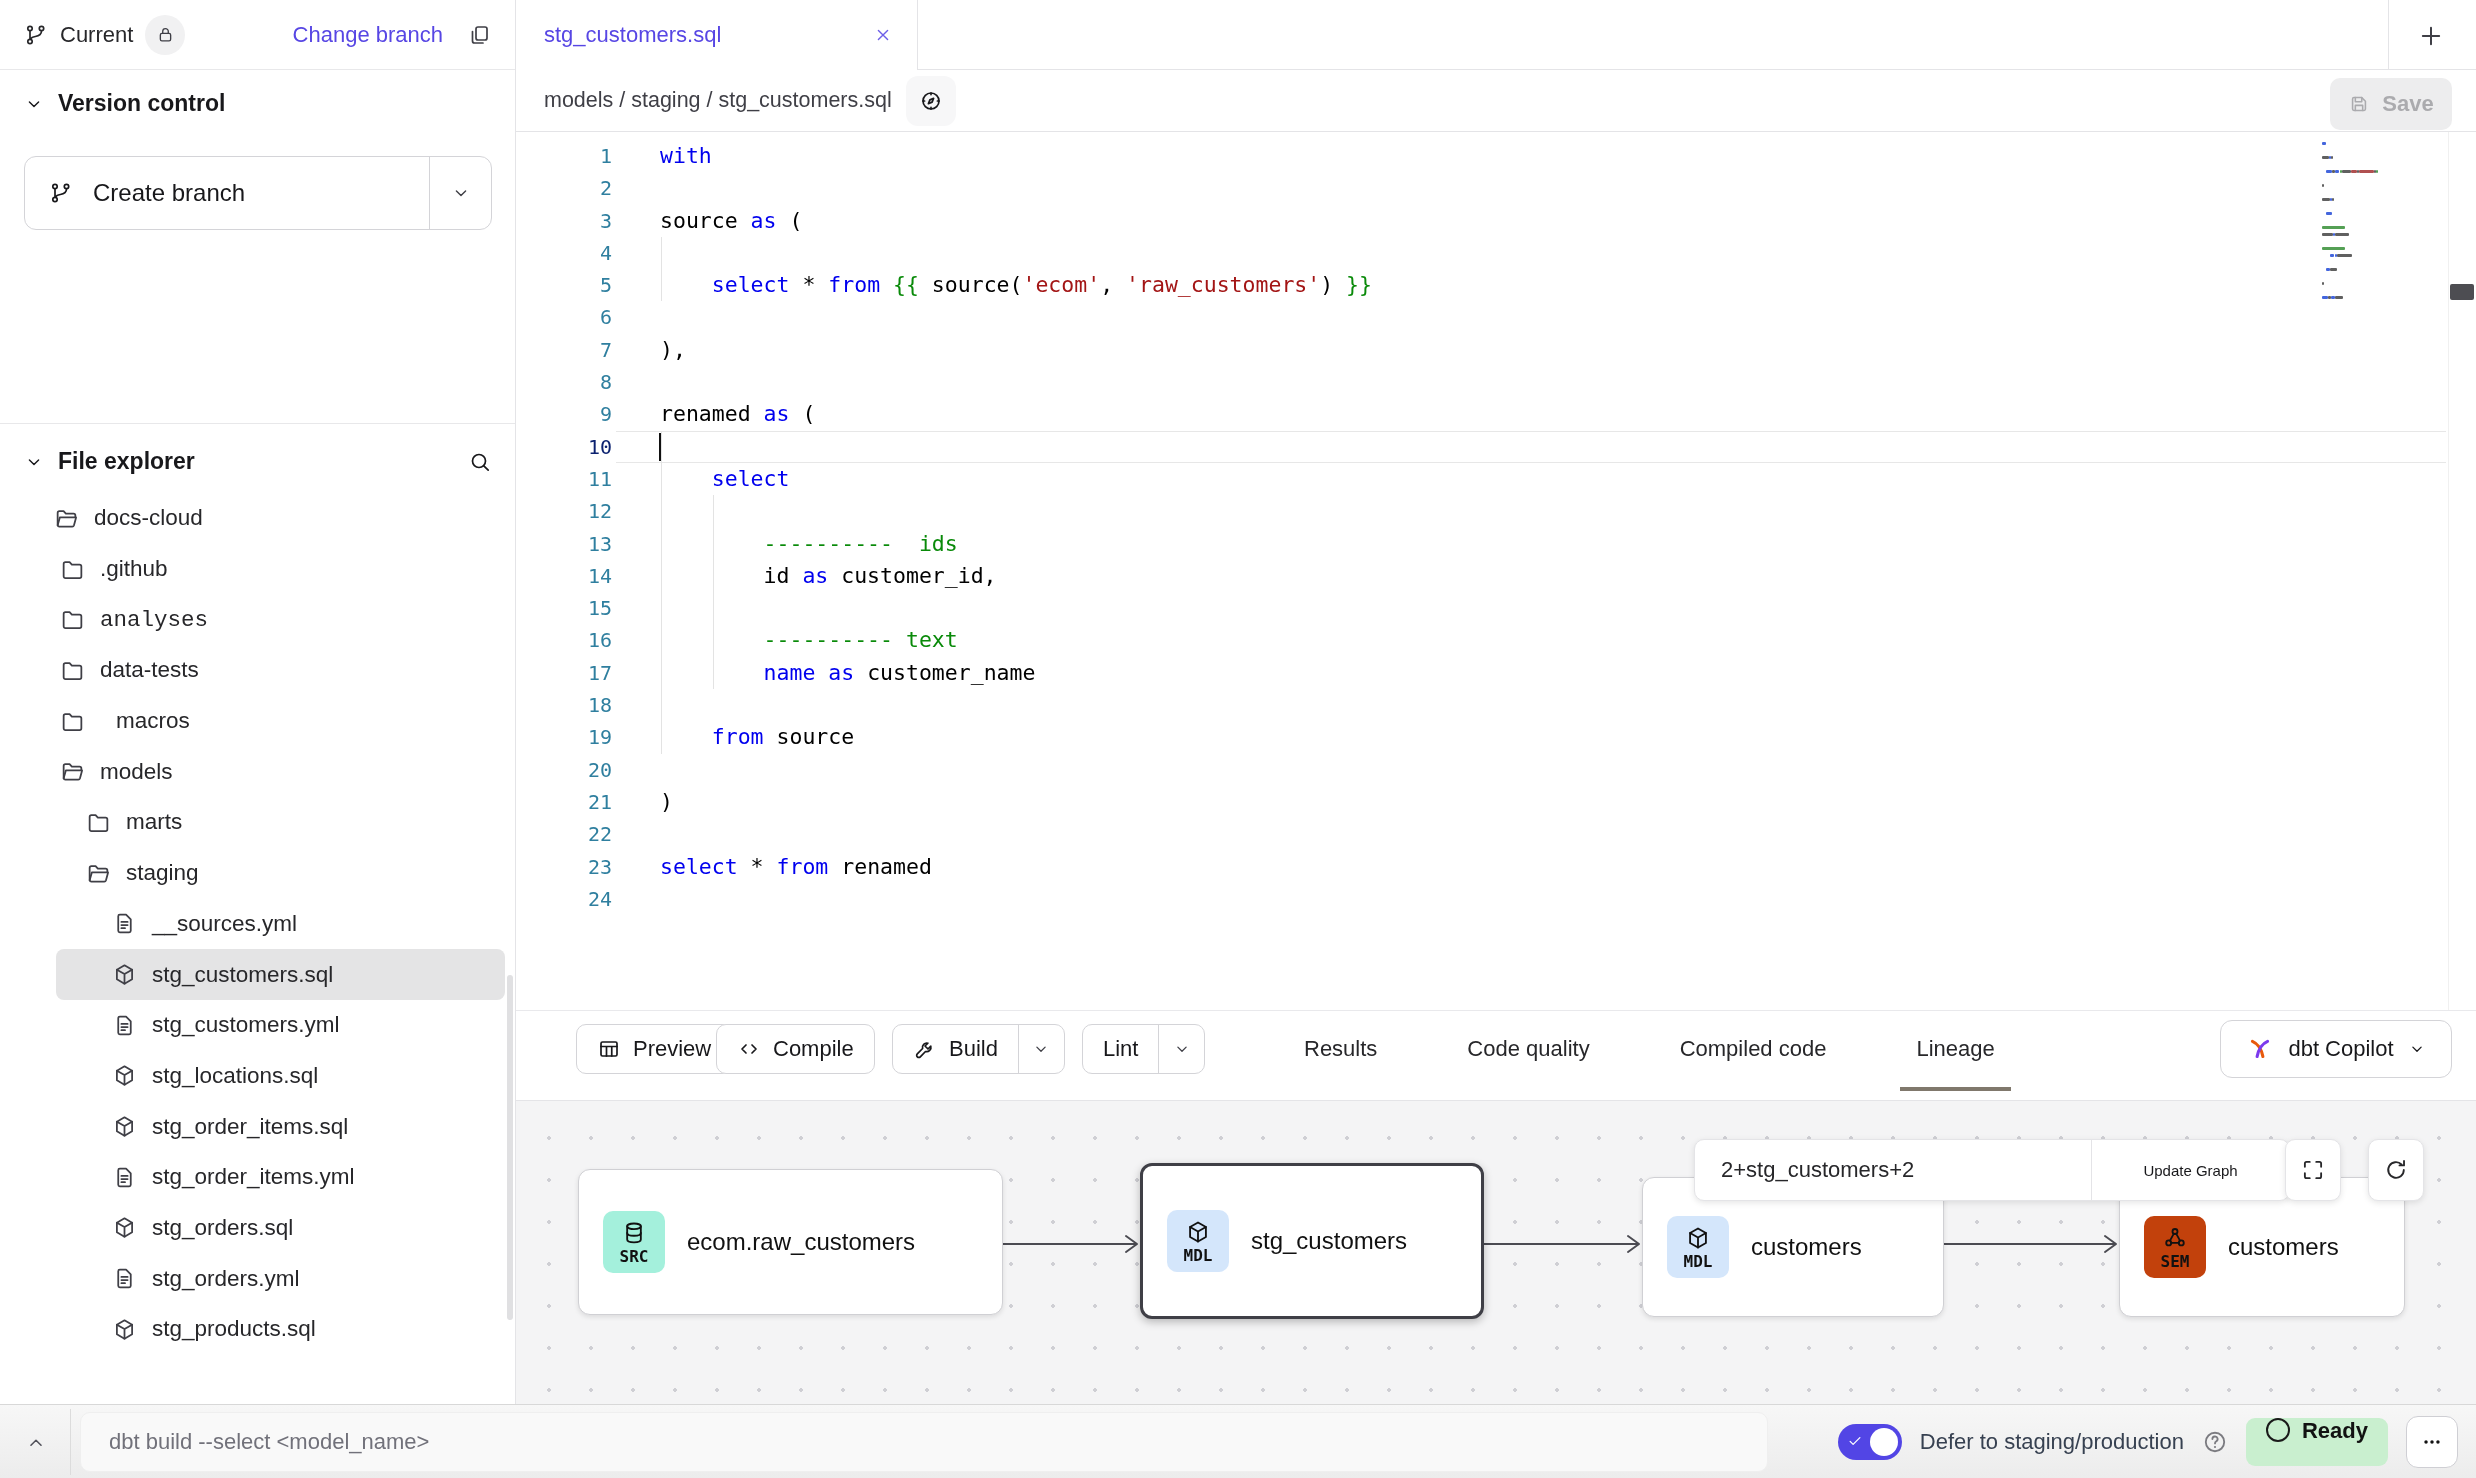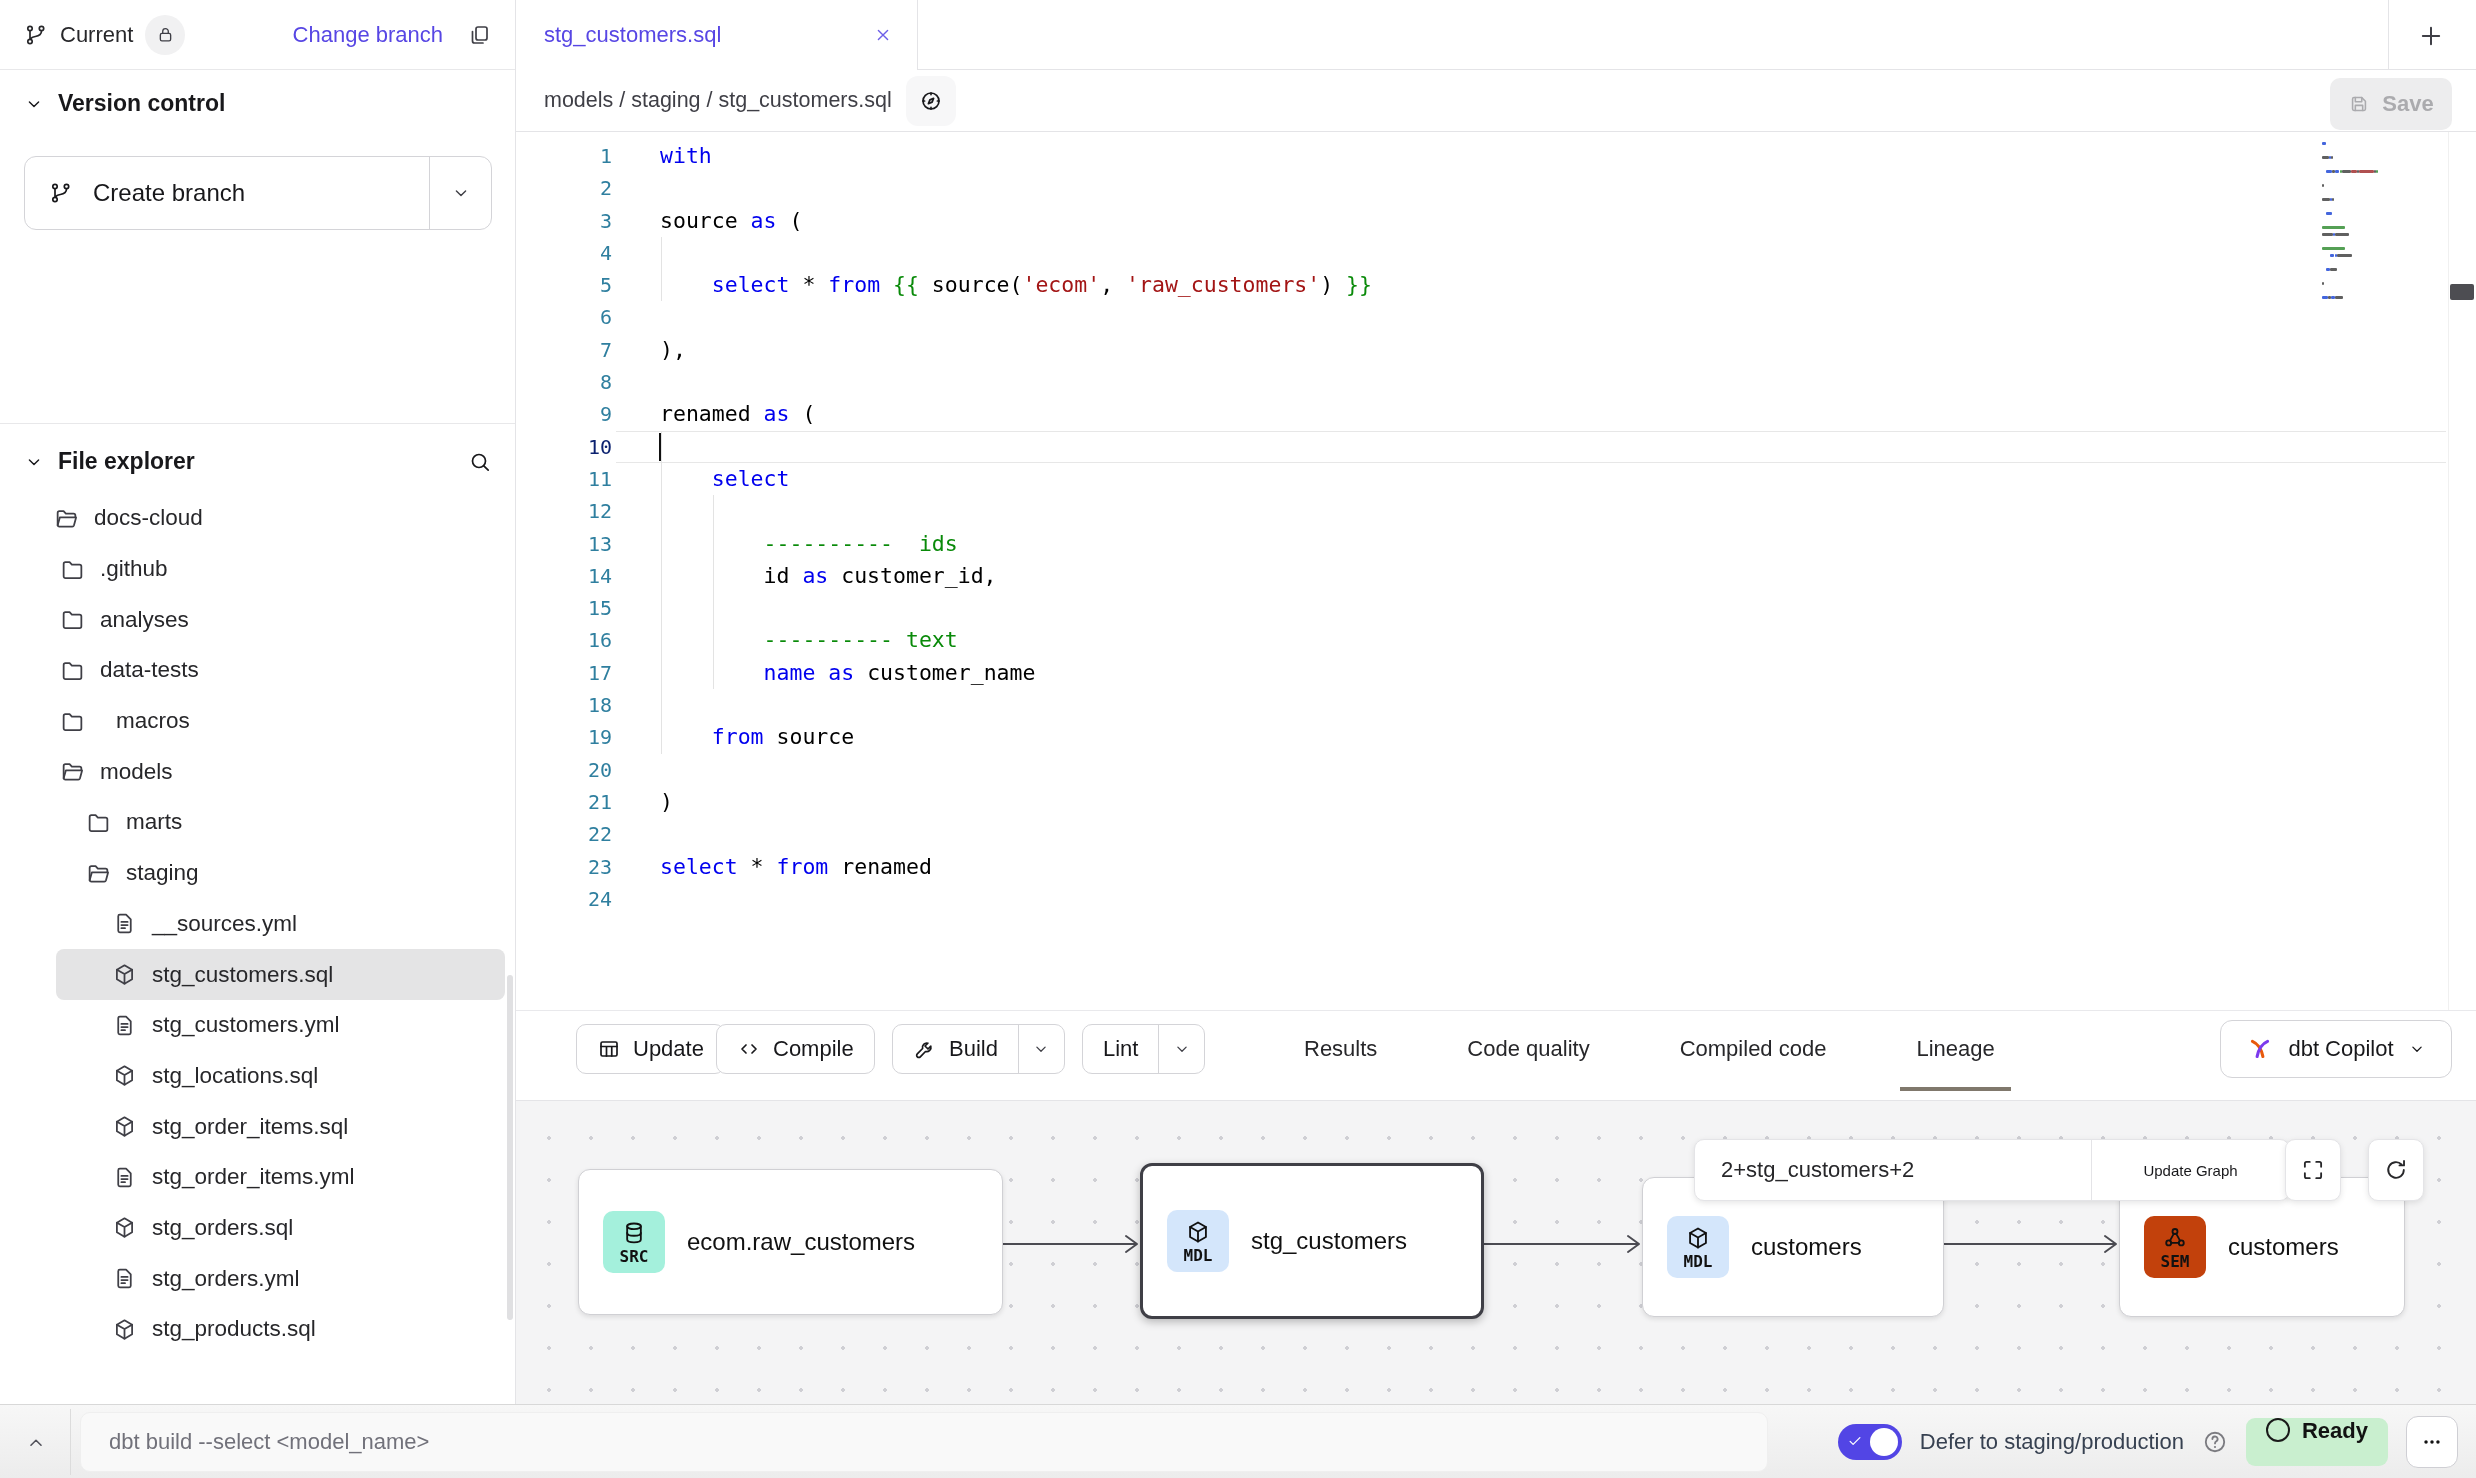--- a/index.html
+++ b/index.html
@@ -194,21 +194,21 @@
           <span>docs-cloud</span>
         </div>
         <div class="file-row" style="padding-left: 60px;">
           <span class="f-icon">
             <svg width="25" height="25" viewBox="0 0 24 24" fill="none" stroke="currentColor" stroke-width="1.7" stroke-linecap="round" stroke-linejoin="round">
               <path d="M3.5 18.5V6.7A1.7 1.7 0 0 1 5.2 5h4l2.2 2.4h7.4a1.7 1.7 0 0 1 1.7 1.7v9.4a1.7 1.7 0 0 1-1.7 1.7H5.2a1.7 1.7 0 0 1-1.7-1.7z"></path>
             </svg>
           </span>
           <span>.github</span>
         </div>
-        <div class="file-row" style="padding-left: 60px;">
+        <div class="file-row" style="padding-left: 60px; font-family: Liberation Mono, monospace;">
           <span class="f-icon">
             <svg width="25" height="25" viewBox="0 0 24 24" fill="none" stroke="currentColor" stroke-width="1.7" stroke-linecap="round" stroke-linejoin="round">
               <path d="M3.5 18.5V6.7A1.7 1.7 0 0 1 5.2 5h4l2.2 2.4h7.4a1.7 1.7 0 0 1 1.7 1.7v9.4a1.7 1.7 0 0 1-1.7 1.7H5.2a1.7 1.7 0 0 1-1.7-1.7z"></path>
             </svg>
           </span>
           <span>analyses</span>
         </div>
         <div class="file-row" style="padding-left: 60px;">
           <span class="f-icon">
             <svg width="25" height="25" viewBox="0 0 24 24" fill="none" stroke="currentColor" stroke-width="1.7" stroke-linecap="round" stroke-linejoin="round">
@@ -480,21 +480,21 @@
 
   <div class="toolbar">
     <div class="btn" style="left:60px;">
       <div class="seg">
         <span>
             <svg width="24" height="24" viewBox="0 0 24 24" fill="none" stroke="currentColor" stroke-width="1.7" stroke-linecap="round" stroke-linejoin="round">
               <rect x="4" y="5" width="16" height="14" rx="1.5"></rect>
               <path d="M4 9.5h16M9.5 9.5V19M14.75 9.5V19"></path>
             </svg>
           </span>
-        <span>Update</span>
+        <span>Preview</span>
       </div>
     </div>
     <div class="btn" style="left:200px;">
       <div class="seg">
         <span>
             <svg width="24" height="24" viewBox="0 0 24 24" fill="none" stroke="currentColor" stroke-width="1.7" stroke-linecap="round" stroke-linejoin="round">
               <path d="m9 8-4 4 4 4M15 8l4 4-4 4"></path>
             </svg>
           </span>
         <span>Compile</span>

